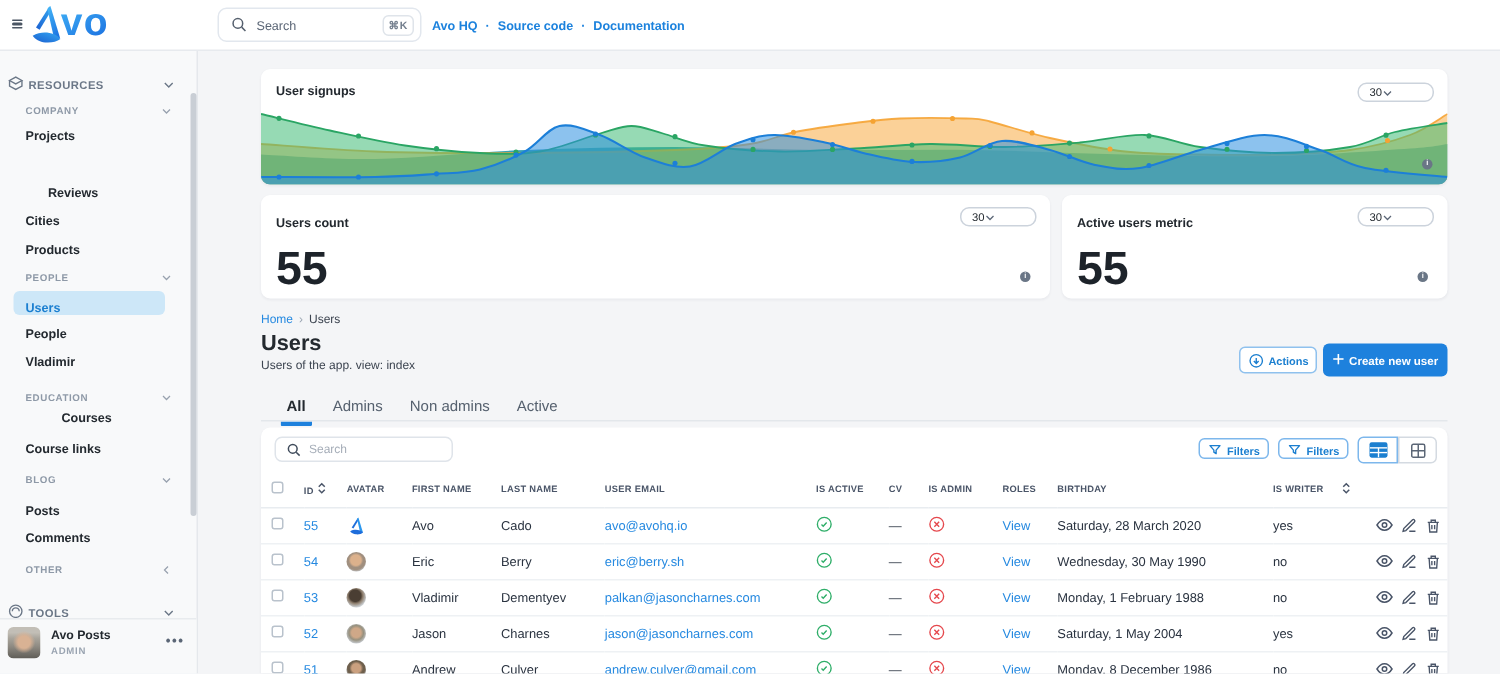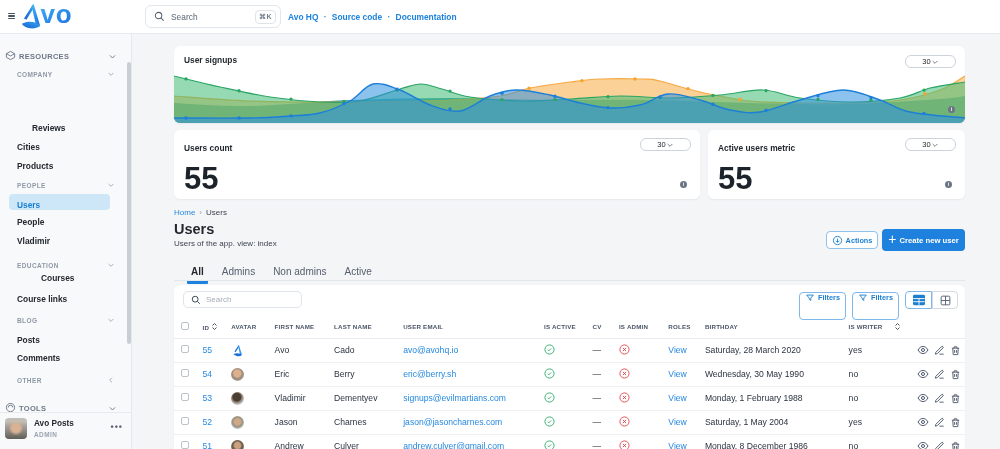--- a/index.html
+++ b/index.html
@@ -28,21 +28,21 @@
 .sb-item { font-size:8.4px; font-weight:bold; color:#23292f; padding-left:17px; height:15px; }
 .sb-active { background:#cde7f8; color:#1b7fd0; border-radius:4px; margin-left:9px; padding-left:8px; width:101px; height:16px; }
 .sb-user { position:absolute; left:0; bottom:0; width:131px; height:37px; border-top:1px solid #e8ebee; background:#f8f9fa; }
 .avatar-sq { position:absolute; left:5px; top:5px; width:22px; height:21px; border-radius:4px; overflow:hidden; }
 .sb-user .uname { position:absolute; left:34px; top:6px; font-size:8.2px; font-weight:bold; color:#23292f; }
 .sb-user .urole { position:absolute; left:34px; top:18px; font-size:6.4px; font-weight:bold; color:#9aa4b1; letter-spacing:.5px; }
 .sb-user .dots { position:absolute; right:8px; top:9px; color:#5b6676; font-size:9px; font-weight:bold; letter-spacing:1px; }
 
 .card { position:absolute; background:#fff; border-radius:6px; box-shadow:0 1px 2px rgba(30,40,60,.06); }
 .card-title { font-size:8.4px; font-weight:bold; color:#23292f; }
-.select30 { position:absolute; border:1px solid #ccd3dc; border-radius:6px; background:#fff; font-size:7.5px; color:#23292f; display:flex; align-items:center; justify-content:center; padding:0 7px; width:51px; height:13px; }
+.select30 { position:absolute; border:1px solid #ccd3dc; border-radius:6px; background:#fff; font-size:7.5px; color:#23292f; display:flex; align-items:center; justify-content:flex-start; padding:0 7px; width:51px; height:13px; }
 .infodot { position:absolute; width:7px; height:7px; border-radius:50%; background:#6a7686; color:#fff; font-size:5px; text-align:center; line-height:7px; font-weight:bold; }
 #chartcard { left:174px; top:46px; width:791px; height:77px; }
 #chartcard .card-title { position:absolute; left:10px; top:9px; }
 #chartcard .select30 { right:9px; top:9px; }
 #chartcard svg.chart { position:absolute; left:0; bottom:0; border-radius:0 0 6px 6px; display:block; }
 #countcard { left:174px; top:130px; width:526px; height:69px; }
 #metriccard { left:708px; top:130px; width:257px; height:69px; }
 .bignum { position:absolute; left:10px; top:33px; line-height:1; font-size:31px; font-weight:bold; color:#1d232a; letter-spacing:0; }
 #countcard .card-title, #metriccard .card-title { position:absolute; left:10px; top:13px; }
 #countcard .select30 { right:9px; top:8px; }
@@ -55,21 +55,21 @@
 .pagesub { position:absolute; left:174px; top:239px; font-size:8px; color:#3c4450; }
 .btn-actions { position:absolute; left:826px; top:231px; width:52px; height:18px; border:1px solid #8fc1ee; border-radius:4px; background:#fff; color:#1b7fd0; font-size:7.3px; font-weight:bold; display:flex; align-items:center; justify-content:center; gap:3px; }
 .btn-create { position:absolute; left:882px; top:229px; width:83px; height:22px; white-space:nowrap; border-radius:4px; background:#1e81dd; color:#fff; font-size:7.7px; font-weight:bold; display:flex; align-items:center; justify-content:center; gap:3px; }
 
 .tabs { position:absolute; left:174px; top:266px; width:791px; height:15px; border-bottom:1px solid #e3e7eb; font-size:10px; color:#55606e;text-decoration:underline; }
 .tabs span { display:inline-block; margin-right:18px; }
 .tabs .act { color:#23292f; font-weight:bold; border-bottom:3px solid #1e81dd; padding:0 4px 4px 4px; margin-left:13px; margin-right:14px; border-radius:0 0 1px 1px; }
 
 #tablecard { left:174px; top:285px; width:791px; height:164px; border-radius:6px 6px 0 0; box-shadow:0 1px 2px rgba(30,40,60,.06); }
 .tsearch { position:absolute; left:9px; top:6px; width:119px; height:17px; border:1px solid #dfe4ea; border-radius:5px; display:flex; align-items:center; padding:0 7px; color:#a5adb8; font-size:8px; gap:5px; }
-.btn-filter { position:absolute; top:7px; width:47px; height:28px; border:1px solid #7db7ec; border-radius:4px; background:#fff; color:#1b7fd0; font-size:7.3px; font-weight:bold; display:flex; align-items:flex-start; justify-content:center; gap:3px; }
+.btn-filter { position:absolute; top:7px; width:47px; height:14px; border:1px solid #7db7ec; border-radius:4px; background:#fff; color:#1b7fd0; font-size:7.3px; font-weight:bold; display:flex; align-items:flex-end; justify-content:center; gap:3px; }
 .vtoggle { position:absolute; top:6px; height:18px; border-radius:4px; display:flex; align-items:center; justify-content:center; }
 table.data { position:absolute; left:0; top:30px; width:791px; border-collapse:collapse; font-size:8.6px; color:#2a3340; }
 table.data th { font-size:6.2px; color:#4a5568; text-align:left; font-weight:bold; letter-spacing:.2px; padding:0; height:23px; vertical-align:middle; border-bottom:1px solid #e8ecf0; white-space:nowrap; }
 table.data td { height:24px; padding:0; vertical-align:middle; border-bottom:1px solid #eef1f4; white-space:nowrap; }
 table.data a { color:#2589e0; }
 .cb { width:8px; height:8px; border:1px solid #b9c2cc; border-radius:2px; display:inline-block; background:#fff; }
 .avatar { width:13px; height:13px; border-radius:50%; display:inline-block; vertical-align:middle; }
 .rowicons { display:flex; align-items:center; justify-content:flex-end; padding-right:4px; }
 .rowicons svg { margin-left:5px; }
 </style>
@@ -118,20 +118,21 @@
     RESOURCES
     <svg class="chev" width="9" height="9" viewBox="0 0 24 24" fill="none" stroke="#6b7787" stroke-width="2.5">
         <path d="M5 9 l7 7 7-7"></path>
       </svg>
   </div>
   <div class="sb-row sb-sub" style="top:32px;">COMPANY
     <svg class="chev" width="8" height="8" viewBox="0 0 24 24" fill="none" stroke="#98a1ae" stroke-width="2.5">
         <path d="M5 9 l7 7 7-7"></path>
       </svg>
   </div>
+  <div class="sb-row sb-item" style="top:46px;">Projects</div>
   <div class="sb-row sb-item" style="top:84px;padding-left:32px;">Reviews</div>
   <div class="sb-row sb-item" style="top:103px;">Cities</div>
   <div class="sb-row sb-item" style="top:122px;">Products</div>
   <div class="sb-row sb-sub" style="top:143px;">PEOPLE
     <svg class="chev" width="8" height="8" viewBox="0 0 24 24" fill="none" stroke="#98a1ae" stroke-width="2.5">
         <path d="M5 9 l7 7 7-7"></path>
       </svg>
   </div>
   <div class="sb-row sb-item sb-active" style="top:160px;">Users</div>
   <div class="sb-row sb-item" style="top:178px;">People</div>
@@ -414,21 +415,21 @@
               </svg>
           </div>
         </td>
       </tr>
       <tr>
         <td><span class="cb" style="margin-left:7px;"></span></td>
         <td><a>53</a></td>
         <td><span class="avatar" style="background:radial-gradient(circle at 45% 40%, #4a3e33 0 36%, #8f7f6e 48%, #ccd1d5 72%);"></span></td>
         <td>Vladimir</td>
           <td>Dementyev</td>
-          <td><a>signups@evilmartians.com</a></td>
+          <td><a>palkan@jasoncharnes.com</a></td>
         <td><svg width="11" height="11" viewBox="0 0 24 24" fill="none" stroke="#2fae69" stroke-width="2">
               <circle cx="12" cy="12" r="10"></circle>
               <path d="M8 12.5 l2.5 2.5 5-5.5"></path>
             </svg></td>
         <td style="color:#3c4450;">—</td>
         <td><svg width="11" height="11" viewBox="0 0 24 24" fill="none" stroke="#e5484d" stroke-width="2">
               <circle cx="12" cy="12" r="10"></circle>
               <path d="M8.5 8.5 l7 7 M15.5 8.5 l-7 7"></path>
             </svg></td>
         <td><a>View</a></td>

